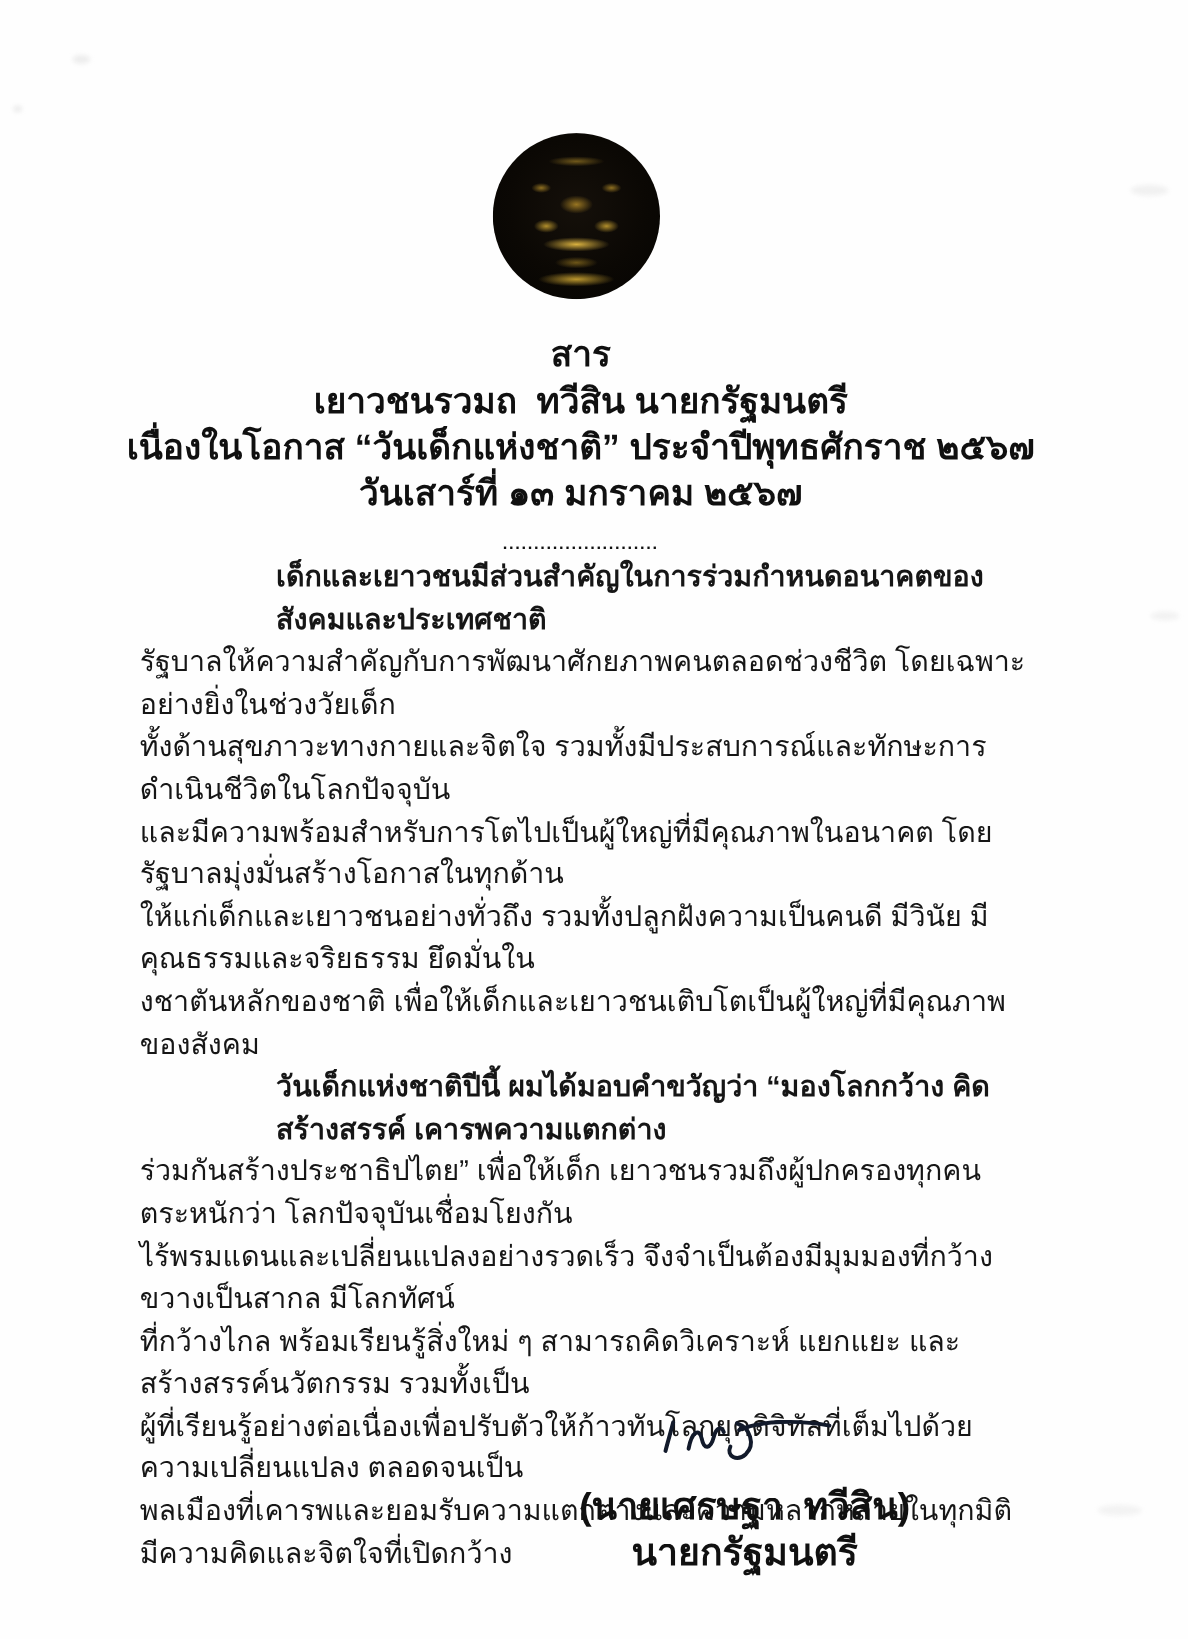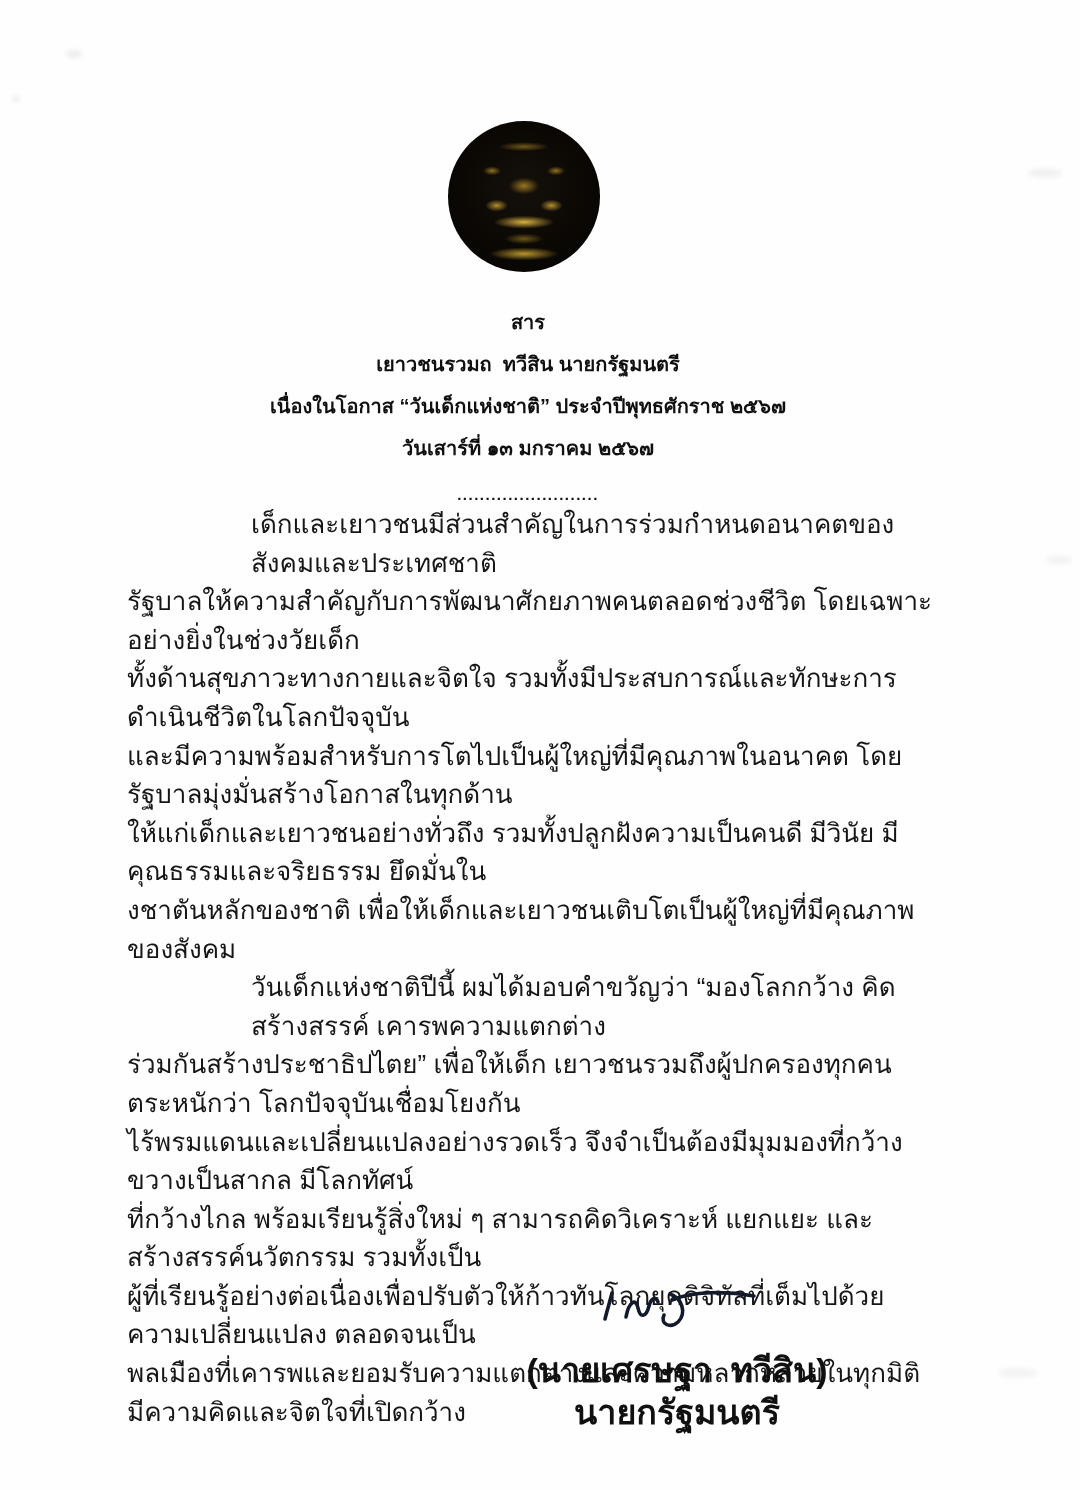--- a/index.html
+++ b/index.html
@@ -19,26 +19,26 @@
       radial-gradient(ellipse 15px 8px  at 68% 56%, rgba(205,165,50,.85), rgba(205,165,50,0) 75%),
       radial-gradient(ellipse 20px 11px at 50% 43%, rgba(175,135,38,.85), rgba(175,135,38,0) 75%),
       radial-gradient(ellipse 12px 6px  at 29% 33%, rgba(185,145,42,.75), rgba(185,145,42,0) 75%),
       radial-gradient(ellipse 12px 6px  at 71% 33%, rgba(185,145,42,.75), rgba(185,145,42,0) 75%),
       radial-gradient(ellipse 34px 6px  at 50% 17%, rgba(165,130,38,.65), rgba(165,130,38,0) 75%),
       radial-gradient(ellipse 26px 7px  at 50% 78%, rgba(150,118,32,.70), rgba(150,118,32,0) 75%),
       radial-gradient(circle at 50% 45%, #15100a 0%, #0b0804 55%, #050402 100%);
   }
   
   .header{position:absolute;left:0;top:301px;width:1056px;text-align:center;}
-  .h-line{font-weight:bold;font-size:20px;line-height:42px;white-space:pre-wrap;color:#101010;}
+  .h-line{font-weight:bold;font-size:32px;line-height:42px;white-space:pre-wrap;color:#101010;}
   .dots{font-size:15px;letter-spacing:1.5px;line-height:30px;margin-top:11px;color:#101010;font-weight:bold;}
   
   .body-text{position:absolute;left:127px;top:505px;width:810px;}
   .b-line{font-size:26px;line-height:38.6px;white-space:pre-wrap;color:#161616;}
-  .b-line.indent{padding-left:124px;}
+  .b-line.indent{padding-left:124px;font-weight:bold;}
   
   .sign-block{position:absolute;left:486px;top:1285px;width:382px;text-align:center;}
   .sign-svg{display:block;margin:0 auto 6px auto;}
   .s-line{font-weight:bold;font-size:34px;line-height:42px;white-space:pre-wrap;color:#101010;}
   
   .artifact{position:absolute;border-radius:50%;background:#ededed;filter:blur(2px);}
   .a1{left:66px;top:50px;width:16px;height:8px;}
   .a2{left:12px;top:96px;width:8px;height:6px;}
   .a3{left:1028px;top:168px;width:34px;height:10px;background:#f1f1f1;}
   .a4{left:1046px;top:556px;width:26px;height:8px;background:#f2f2f2;}

